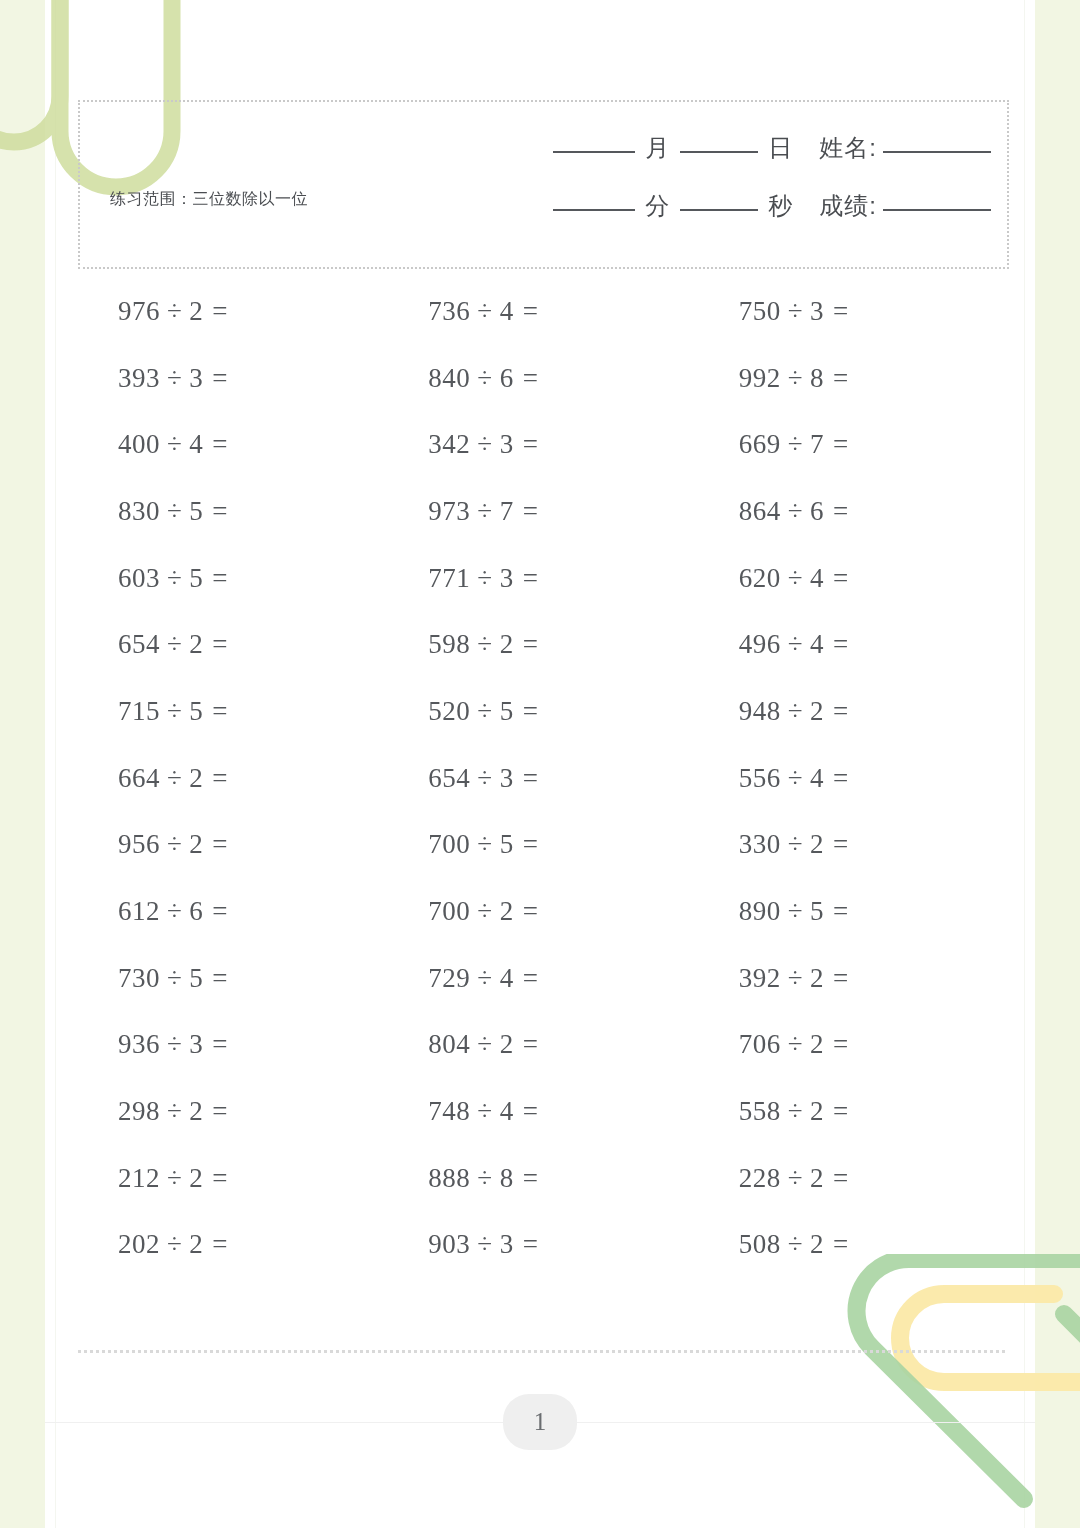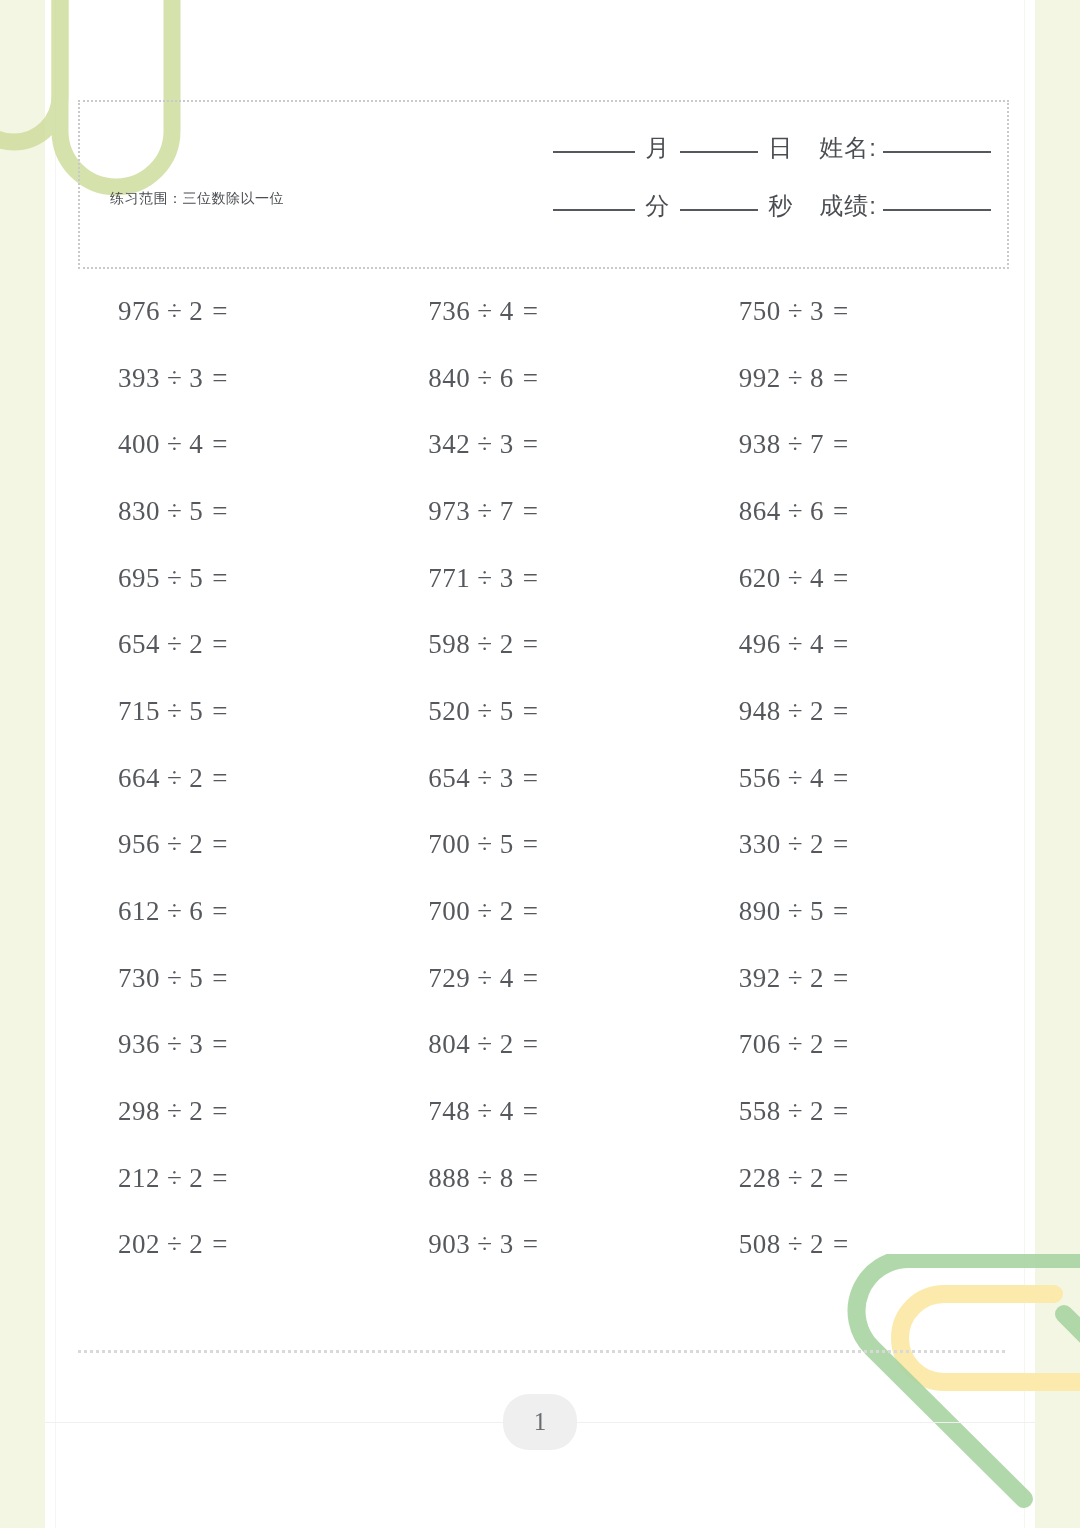--- a/index.html
+++ b/index.html
@@ -55,22 +55,22 @@
     width: 927px;
     height: 165px;
     border: 2px dotted #c9c9c9;
     z-index: 4;
   }
   .header-left {
     position: absolute;
     left: 30px;
     top: 82px;
     width: 420px;
-    font-family: Liberation Mono, monospace;
-    font-size: 14px;
+    font-family: Liberation Sans, sans-serif;
+    font-size: 16px;
     line-height: 30px;
     color: #4a4d51;
     letter-spacing: 0.5px;
   }
   .header-right {
     position: absolute;
     right: 10px;
     top: 30px;
     width: 470px;
     color: #4a4d51;
@@ -239,21 +239,21 @@
       <span>4</span>
       <span class="eq">=</span>
     </div>
     <div class="cell">
       <span>342</span>
       <span class="op">÷</span>
       <span>3</span>
       <span class="eq">=</span>
     </div>
     <div class="cell">
-      <span>938</span>
+      <span>669</span>
       <span class="op">÷</span>
       <span>7</span>
       <span class="eq">=</span>
     </div>
     <div class="cell">
       <span>830</span>
       <span class="op">÷</span>
       <span>5</span>
       <span class="eq">=</span>
     </div>
@@ -263,21 +263,21 @@
       <span>7</span>
       <span class="eq">=</span>
     </div>
     <div class="cell">
       <span>864</span>
       <span class="op">÷</span>
       <span>6</span>
       <span class="eq">=</span>
     </div>
     <div class="cell">
-      <span>695</span>
+      <span>603</span>
       <span class="op">÷</span>
       <span>5</span>
       <span class="eq">=</span>
     </div>
     <div class="cell">
       <span>771</span>
       <span class="op">÷</span>
       <span>3</span>
       <span class="eq">=</span>
     </div>

